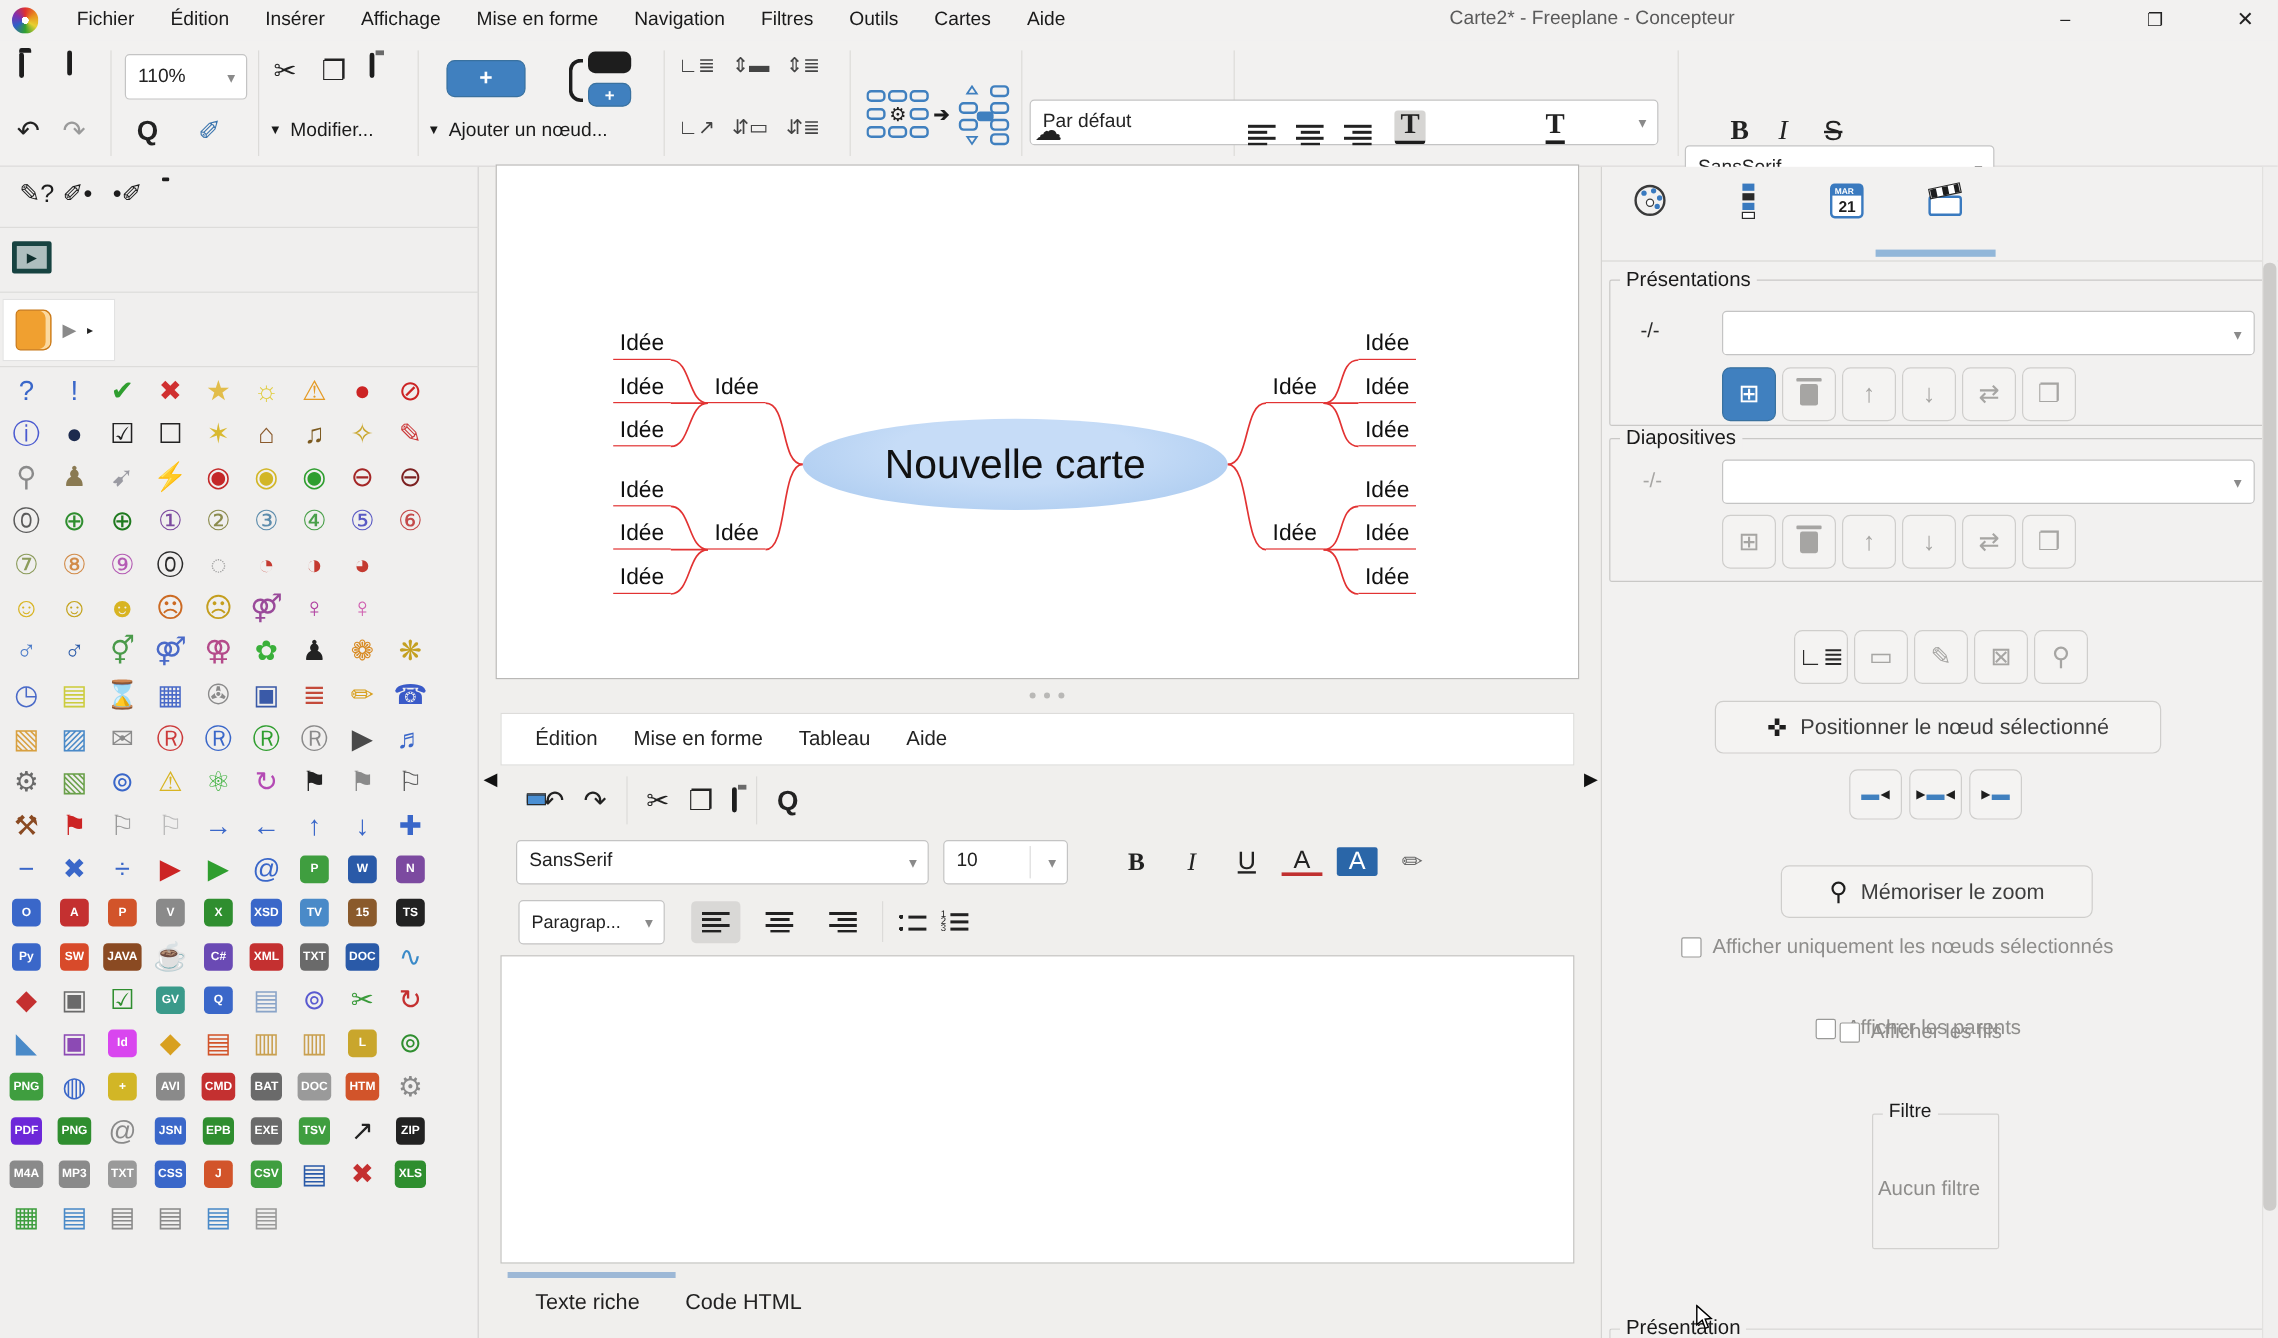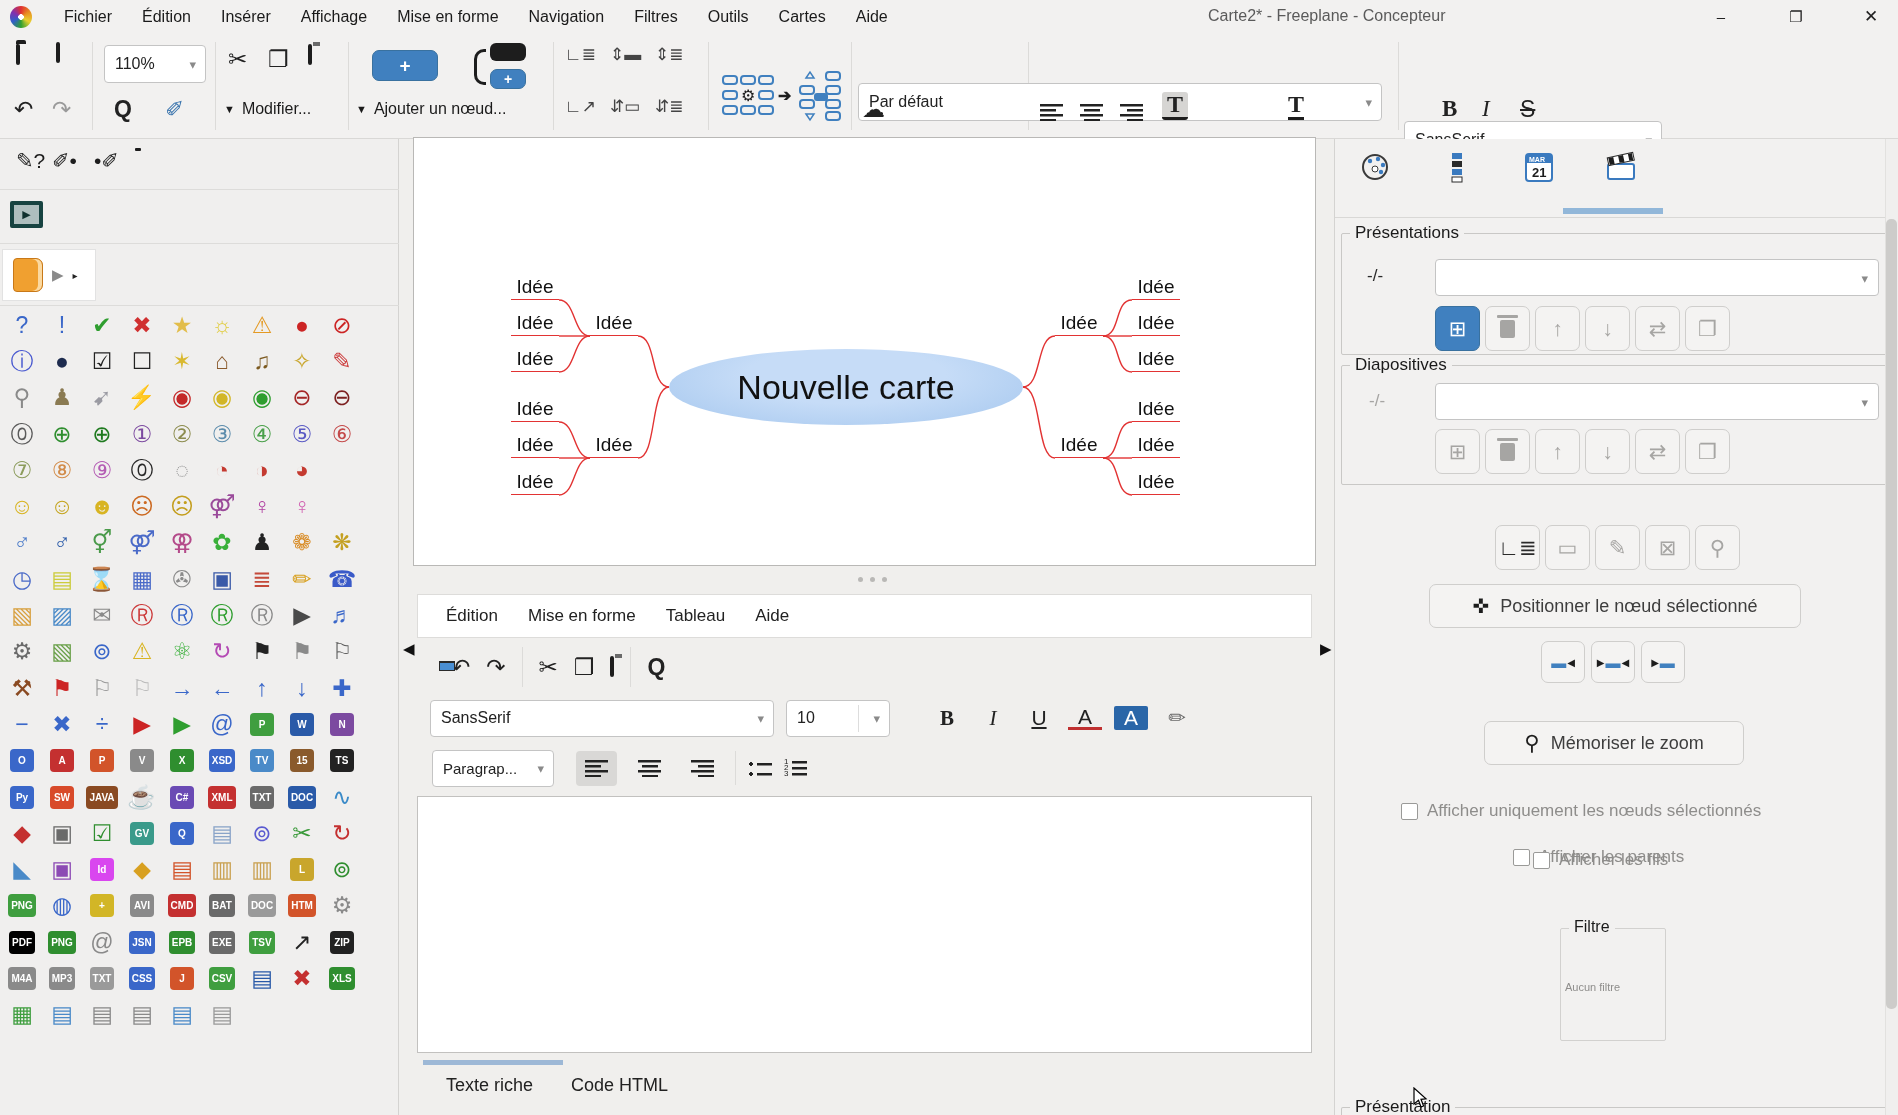--- a/index.html
+++ b/index.html
@@ -734,21 +734,21 @@
       <span class="pcell">
         <span class="ft" style="background: rgb(154, 154, 154);">DOC</span>
       </span>
       <span class="pcell">
         <span class="ft" style="background: rgb(210, 84, 42);">HTM</span>
       </span>
       <span class="pcell">
         <span class="pi" style="color: rgb(138, 138, 138);">⚙</span>
       </span>
       <span class="pcell">
-        <span class="ft" style="background: #000000;">PDF</span>
+        <span class="ft" style="background: #6d28d9;">PDF</span>
       </span>
       <span class="pcell">
         <span class="ft" style="background: rgb(47, 142, 47);">PNG</span>
       </span>
       <span class="pcell">
         <span class="pi" style="color: rgb(138, 138, 138);">@</span>
       </span>
       <span class="pcell">
         <span class="ft" style="background: rgb(58, 103, 201);">JSN</span>
       </span>
@@ -1034,36 +1034,36 @@
         <span class="blk">▶</span>
         <span class="bluebar">▬</span>
       </span>
   </div>
 
   <div class="wbtn" style="left:149px;top:582px;width:260px">
     <span style="color:#1d1d1d;font-size:21px">⚲</span>
     <span>Mémoriser le zoom</span>
   </div>
 
-  <div class="cbrow" style="left:66px;top:662px">
+  <div class="cbrow" style="left:66px;top:640px">
     <span class="cb"></span>
     <span>Afficher uniquement les nœuds sélectionnés</span>
   </div>
   <div class="cbrow" style="left:178px;top:708px">
     <span class="cb"></span>
     <span>Afficher les parents</span>
   </div>
   <div class="cbrow" style="left:198px;top:711px">
     <span class="cb"></span>
     <span>Afficher les fils</span>
   </div>
 
   <div class="grp" style="left:225px;top:789px;width:106px;height:113px;border-color:#d2d1cf">
     <span class="legend" style="font-size:16px">Filtre</span>
-    <span style="position:absolute;left:4px;top:52px;font-size:11px;color:#8e8d8b">Aucun filtre</span>
+    <span style="position:absolute;left:4px;top:52px;font-size:17px;color:#8e8d8b">Aucun filtre</span>
   </div>
 
   <div class="grp" style="left:6px;top:968px;width:548px;height:40px;border-bottom:none">
     <span class="legend">Présentation</span>
   </div>
   <span class="abs" style="left:78px;top:948px">
     <svg width="15" height="22" viewBox="0 0 15 22">
         <path d="M1 1 L1 17 L5.5 13.2 L8 20 L10.6 19 L8 12.3 L13 11.8 Z" fill="#fff" stroke="#000" stroke-width="1.2"></path>
       </svg>
   </span>

